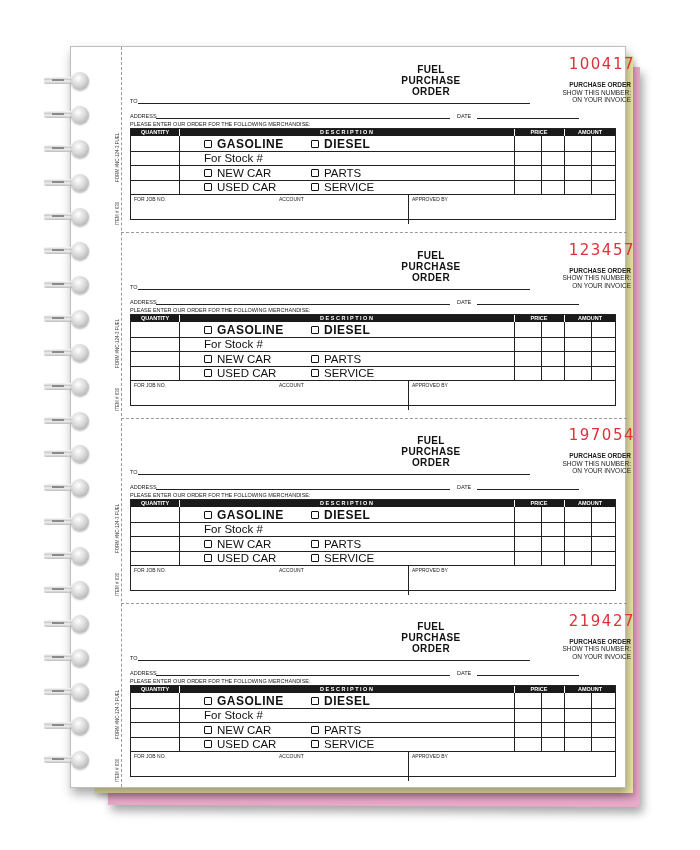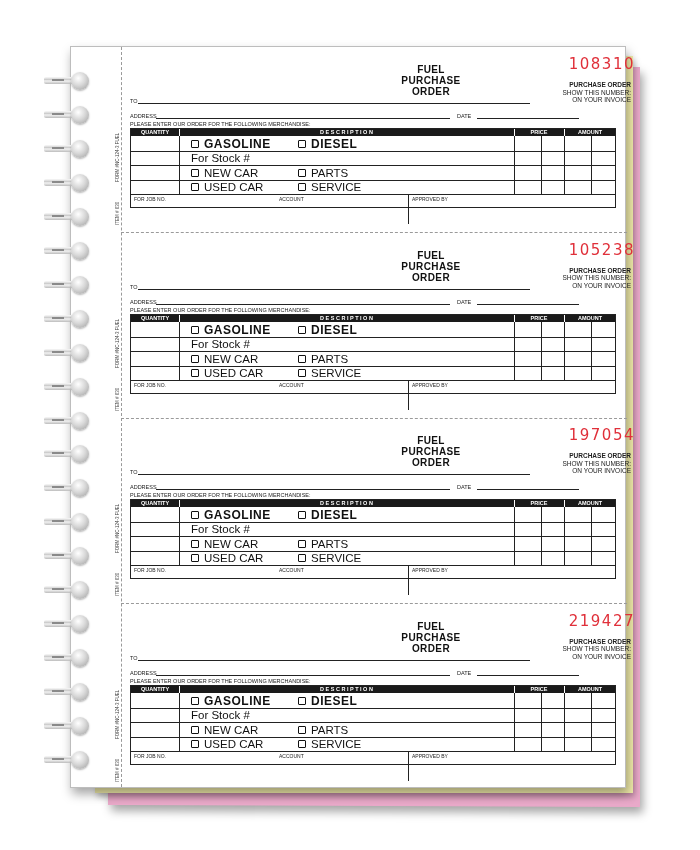--- a/index.html
+++ b/index.html
@@ -22,27 +22,27 @@
   .form-sep { position: absolute; left: 0; right: 0; bottom: 0; border-bottom: 1px dashed #9a9a9a; }
 
   .title { position: absolute; left: 250px; top: 17px; width: 120px; text-align: center; font-weight: bold; font-size: 10px; line-height: 11px; letter-spacing: 0.4px; }
   .po-number { position: absolute; left: 444px; top: 8px; width: 70px; text-align: right; font-family: "DejaVu Sans", sans-serif; font-size: 15px; color: #e0303a; letter-spacing: 1.5px; }
   .po-note { position: absolute; left: 430px; top: 34px; width: 80px; text-align: right; font-size: 6.5px; line-height: 7.5px; color: #222; }
   .po-note b { display: block; font-weight: bold; }
 
   .lbl { position: absolute; font-size: 5.5px; color: #222; white-space: nowrap; }
   .fill { position: absolute; height: 1px; background: #222; }
 
-  .grid { position: absolute; left: 9px; top: 81px; width: 486px; height: 80px; border: 1px solid #222; }
+  .grid { position: absolute; left: 9px; top: 81px; width: 486px; height: 92px; border: 1px solid #222; }
   .hdr { position: absolute; left: 0; top: 0; right: 0; height: 7px; background: #1a1a1a; color: #fff; font-size: 5.5px; font-weight: bold; }
   .hdr span { position: absolute; top: 0; line-height: 7px; text-align: center; }
   .hdr .sep { position: absolute; top: 0; width: 1px; height: 7px; background: #fff; }
   .hline { position: absolute; left: 0; right: 0; height: 1px; background: #222; }
   .vline { position: absolute; width: 1px; background: #222; }
-  .row-text { position: absolute; left: 60px; font-size: 11.5px; line-height: 14px; white-space: nowrap; }
+  .row-text { position: absolute; left: 73px; font-size: 11.5px; line-height: 14px; white-space: nowrap; }
   .row-text.big { font-weight: bold; font-size: 12px; letter-spacing: 0.5px; }
   .cb { display: inline-block; width: 8px; height: 8px; border: 1.3px solid #111; margin-right: 5px; vertical-align: 0px; border-radius: 1px; }
   .opt { position: absolute; white-space: nowrap; }
   .ft-lbl { position: absolute; top: 1px; font-size: 5px; color: #222; }
 
   .vtext { position: absolute; left: -6px; font-size: 4.5px; color: #444; transform-origin: left top; transform: rotate(-90deg); white-space: nowrap; }
 </style>
 </head>
 <body>
 
@@ -137,21 +137,21 @@
         <div class="ball"></div>
       </div>
     </div>
   <div id="forms">
       <div class="form" style="top: 0px;">
     <div class="title">
       <div>FUEL</div>
       <div>PURCHASE</div>
       <div>ORDER</div>
     </div>
-    <div class="po-number">108310</div>
+    <div class="po-number">100417</div>
     <div class="po-note">
       <b>PURCHASE ORDER</b>
       <div>SHOW THIS NUMBER:</div>
       <div>ON YOUR INVOICE</div>
     </div>
 
     <div class="lbl" style="left:9px; top:51px;">TO</div>
     <div class="fill" style="left:17px; top:56px; width:392px;"></div>
 
     <div class="lbl" style="left:9px; top:66px;">ADDRESS</div>
@@ -211,21 +211,21 @@
     <div class="vtext" style="top:178px;">ITEM # 630</div>
 
     <div class="form-sep"></div>
   </div>
       <div class="form" style="top: 185.5px;">
     <div class="title">
       <div>FUEL</div>
       <div>PURCHASE</div>
       <div>ORDER</div>
     </div>
-    <div class="po-number">105238</div>
+    <div class="po-number">123457</div>
     <div class="po-note">
       <b>PURCHASE ORDER</b>
       <div>SHOW THIS NUMBER:</div>
       <div>ON YOUR INVOICE</div>
     </div>
 
     <div class="lbl" style="left:9px; top:51px;">TO</div>
     <div class="fill" style="left:17px; top:56px; width:392px;"></div>
 
     <div class="lbl" style="left:9px; top:66px;">ADDRESS</div>

